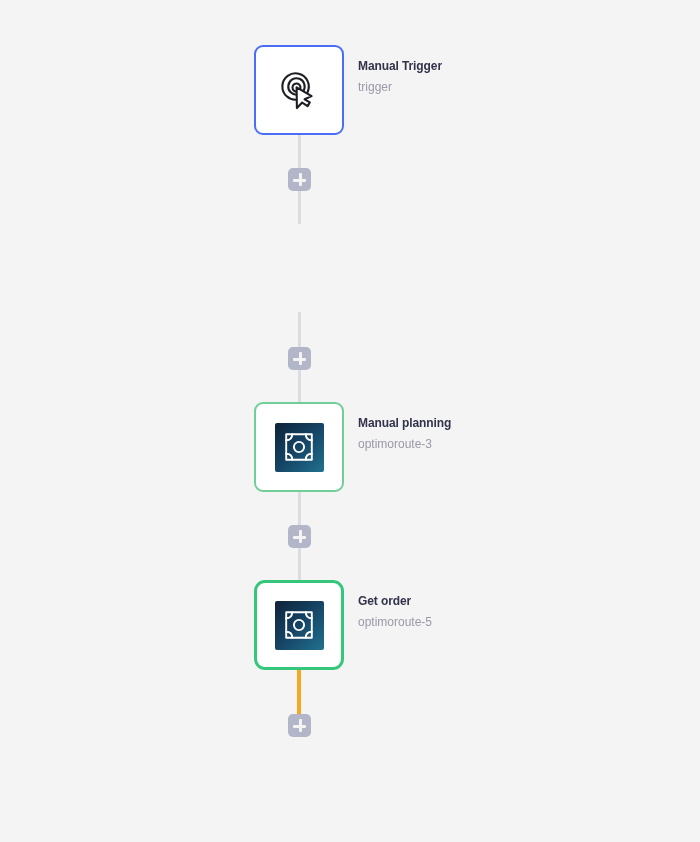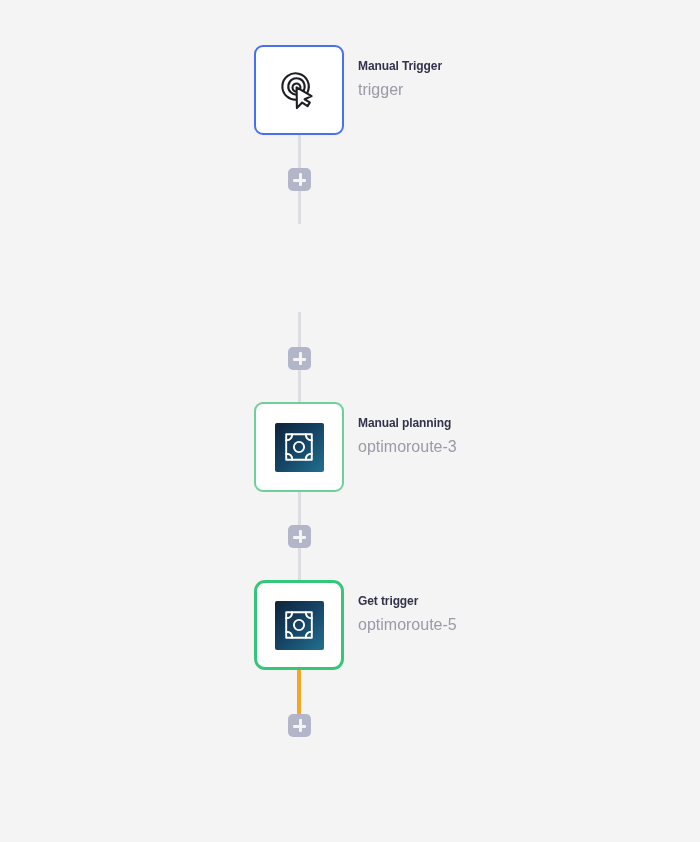--- a/index.html
+++ b/index.html
@@ -108,21 +108,21 @@
     white-space: nowrap;
   }
   .node-title {
     font-size: 12px;
     font-weight: bold;
     color: #32324b;
     letter-spacing: -0.1px;
     line-height: 1.3;
   }
   .node-subtitle {
-    font-size: 16px;
+    font-size: 12px;
     color: #9a9aa8;
     line-height: 1.35;
     margin-top: 4px;
   }
 
   
   .icon-optimoroute {
     width: 49px;
     height: 49px;
     border-radius: 2px;
@@ -206,18 +206,18 @@
           <path d="M4.2 29.8 L4.2 23.8 C8.6 23.8 10.2 25.5 10.2 29.8 Z"></path>
           <path d="M29.8 29.8 L29.8 23.8 C25.4 23.8 23.8 25.5 23.8 29.8 Z"></path>
           <path d="M4.2 10.2 L4.2 23.8"></path>
           <path d="M29.8 10.2 L29.8 23.8"></path>
           <path d="M10.2 4.2 L23.8 4.2"></path>
           <path d="M10.2 29.8 L23.8 29.8"></path>
         </svg>
       </span>
     </div>
     <div class="node-labels">
-      <div class="node-title">Get trigger</div>
+      <div class="node-title">Get order</div>
       <div class="node-subtitle">optimoroute-5</div>
     </div>
   </div>
 
 </div>
 
 </body></html>

